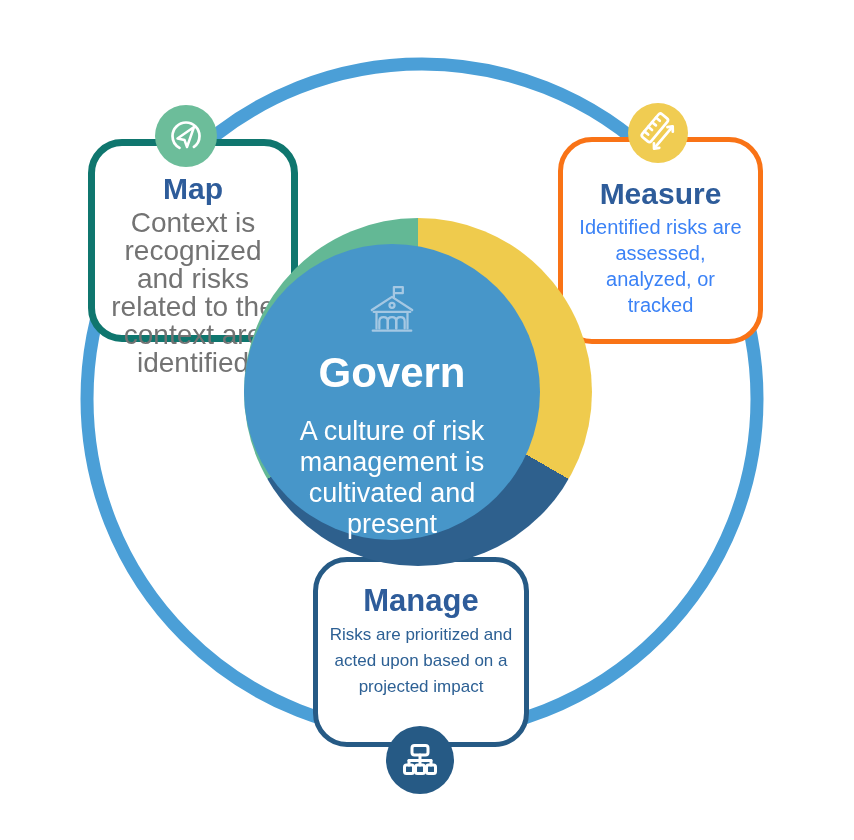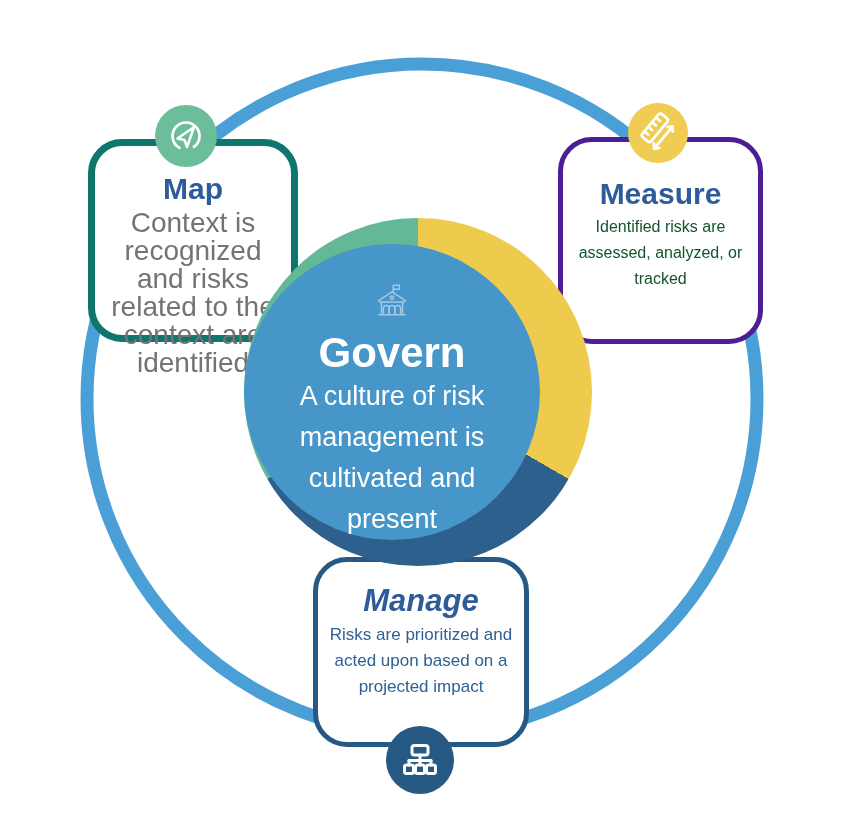--- a/index.html
+++ b/index.html
@@ -22,35 +22,35 @@
     background: #ffffff;
     z-index: 2;
     border-radius: 34px;
     box-sizing: border-box;
     display: flex;
     flex-direction: column;
     align-items: center;
     text-align: center;
   }
   .card-map     { left: 88px;  top: 139px; width: 210px; height: 203px; border: 7px solid #0f766e; padding-top: 27px; }
-  .card-measure { left: 558px; top: 137px; width: 205px; height: 207px; border: 5px solid #4c1d95; padding-top: 36px; }
+  .card-measure { left: 558px; top: 137px; width: 205px; height: 207px; border: 5px solid #f97316; padding-top: 36px; }
   .card-manage  { left: 313px; top: 557px; width: 216px; height: 190px; border: 5px solid #265A85; padding-top: 23px; }
   .card-title {
     font-weight: bold;
     color: #2E5C9A;
     font-size: 30px;
     line-height: 1.05;
   }
-  .card-manage .card-title { font-size: 31px; font-style: italic; }
+  .card-manage .card-title { font-size: 31px; }
   .card-desc {
     margin-top: 4px;
     text-align: center;
   }
   .card-map .card-desc     { font-size: 28px; line-height: 28px; color: #737373; width: 178px; }
-  .card-measure .card-desc { font-size: 16px; line-height: 26px; color: #14532d; width: 172px; }
+  .card-measure .card-desc { font-size: 20px; line-height: 26px; color: #3b82f6; width: 172px; }
   .card-manage .card-desc  { font-size: 17px;   line-height: 26px; color: #2D6094; width: 222px; }
   
   .badge {
     position: absolute;
     border-radius: 50%;
     z-index: 3;
     display: flex;
     align-items: center;
     justify-content: center;
   }
@@ -83,23 +83,23 @@
   .center-title {
     color: #ffffff;
     font-weight: bold;
     font-size: 42px;
     line-height: 1.1;
     margin-top: 7px;
   }
   .center-desc {
     color: #ffffff;
     font-size: 27px;
-    line-height: 41px;
+    line-height: 31px;
     width: 236px;
-    margin-top: 0;
+    margin-top: 20px;
   }
 </style>
 </head>
 <body>
 
 <div class="canvas">
 
   <svg class="outer-ring-svg" width="854" height="840" aria-hidden="true">
     <circle cx="422" cy="399" r="335" fill="none" stroke="#4B9FD7" stroke-width="13"></circle>
   </svg>

